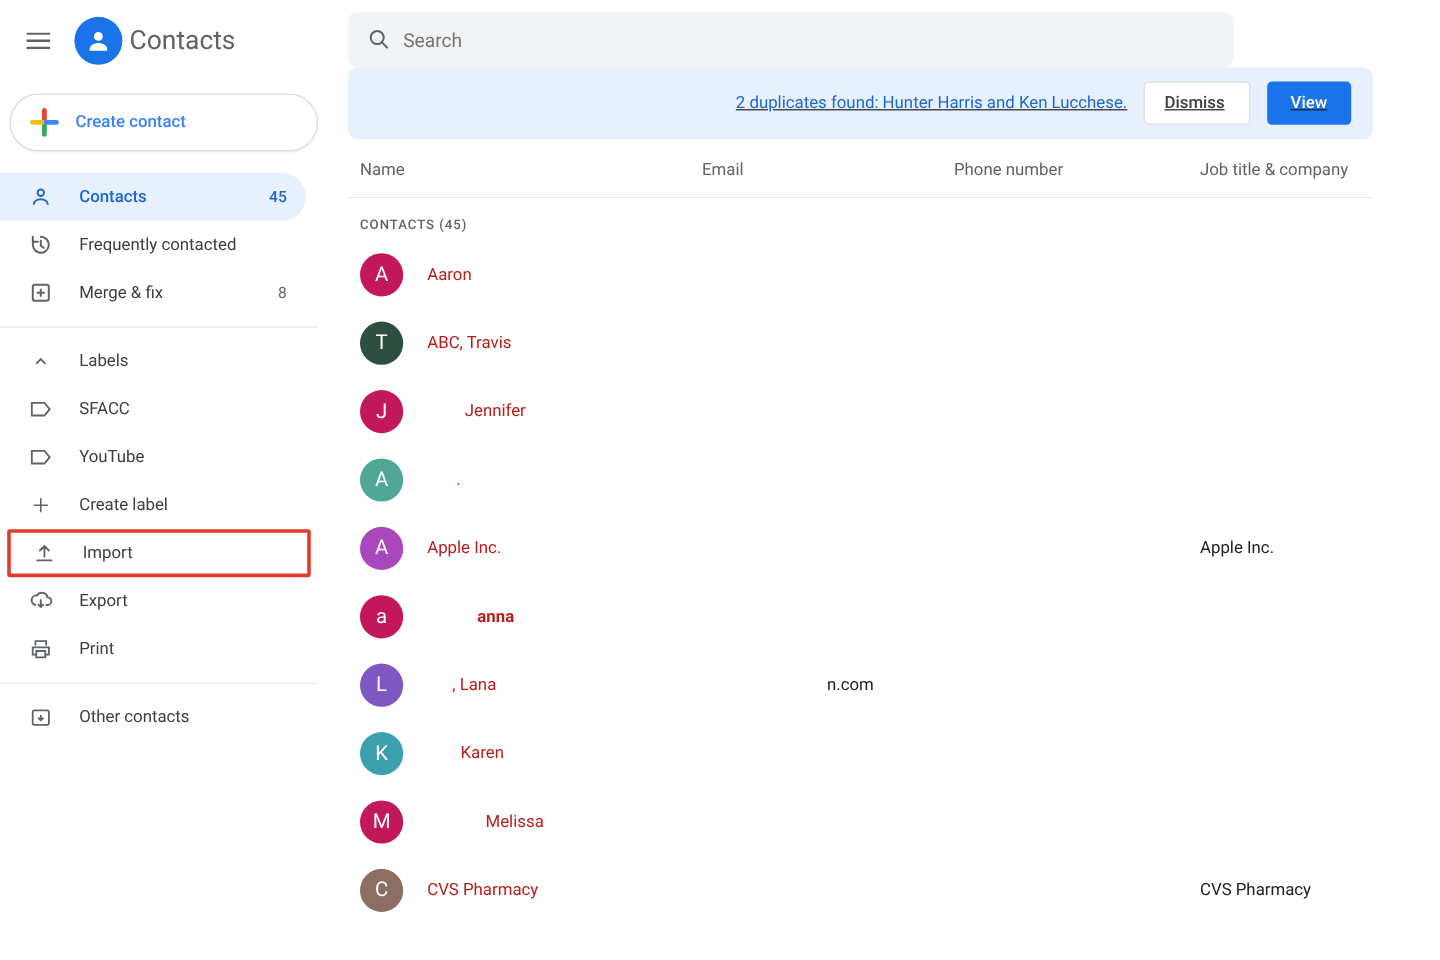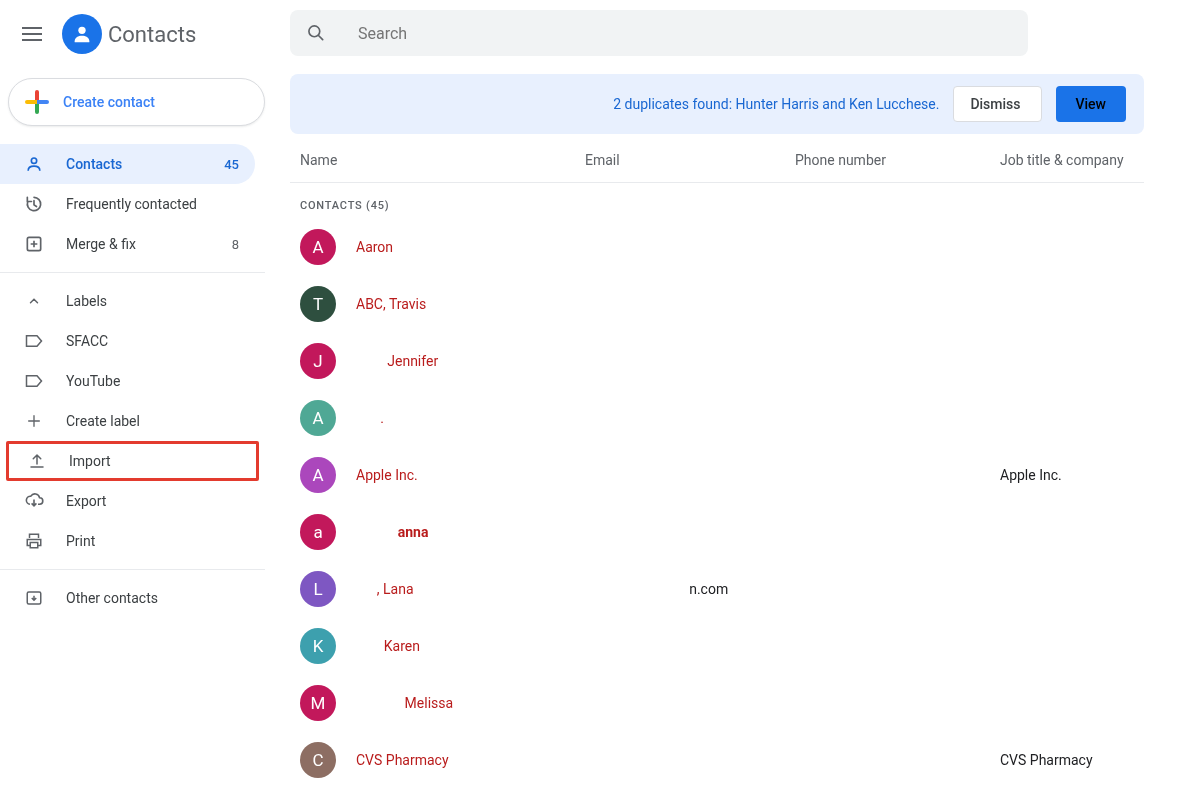--- a/index.html
+++ b/index.html
@@ -24,27 +24,27 @@
   .nav-item.active .nav-count { color:#1967d2; }
   .nav-icon { width:20px; height:20px; display:flex; align-items:center; justify-content:center; flex-shrink:0; color:#5f6368;}
   .nav-item.active .nav-icon { color:#1967d2; }
   .nav-label { flex:1; }
   .nav-count { font-size:13px; color:#5f6368; }
   .nav-divider { height:1px; background:#e8eaed; margin:8px 0; }
   .import-highlight { border:3px solid #e33b2e; border-radius:2px; margin-right:6px; margin-left:6px; padding-left:18px !important;}
 
   
   .main { flex:1; display:flex; flex-direction:column; padding:10px 0 0 25px; overflow:hidden;}
-  .search-bar { width:738px; height:46px; background:#f1f3f4; border-radius:8px; display:flex; align-items:center; padding:0 16px; gap:32px;}
+  .search-bar { width:738px; height:46px; background:#f1f3f4; border-radius:8px; display:flex; align-items:center; padding:0 16px; gap:10px;}
   .search-bar input { border:none; background:transparent; font-size:16px; color:#5f6368; outline:none; flex:1;}
-  .banner { margin-top:18px; width: calc(100% - 56px); background:#e8f0fe; border-radius:8px; display:flex; align-items:center; justify-content:flex-end; padding:12px 18px; gap:14px;}
+  .banner { width: calc(100% - 56px); background:#e8f0fe; border-radius:8px; display:flex; align-items:center; justify-content:flex-end; padding:12px 18px; gap:14px;text-decoration:underline;}
   .banner-text { color:#1967d2; font-size:14px; flex:1; text-align:right;}
   .btn { height:36px; padding:0 20px; border-radius:4px; font-size:14px; font-weight:500; cursor:pointer; border:none; display:inline-flex; align-items:center;}
   .btn-dismiss { background:#fff; color:#3c4043; border:1px solid #dadce0;padding-left:16px;}
-  .btn-view { background:#1a73e8; color:#000000; }
+  .btn-view { background:#1a73e8; color:#ffffff; }
   .col-headers { display:grid; grid-template-columns: 285px 210px 205px 1fr; padding:18px 0 14px 10px; font-size:14px; color:#5f6368; border-bottom:1px solid #e8eaed; width:calc(100% - 56px);}
   .group-label { font-size:11px; letter-spacing:.8px; color:#5f6368; font-weight:500; padding:16px 0 6px 10px; text-transform:uppercase;}
   .contact-list { display:flex; flex-direction:column; }
   .contact-row { display:grid; grid-template-columns:56px 229px 210px 205px 1fr; align-items:center; height:57px; padding-left:10px; cursor:pointer;}
   .avatar { width:36px; height:36px; border-radius:50%; display:flex; align-items:center; justify-content:center; color:#fff; font-size:17px; font-weight:400;}
   .cname { font-size:14px; color:#b91c1c;}
   .cemail, .cphone, .ccompany { font-size:14px; color:#202124;}
   svg { display:block; }
 </style>
 </head>

